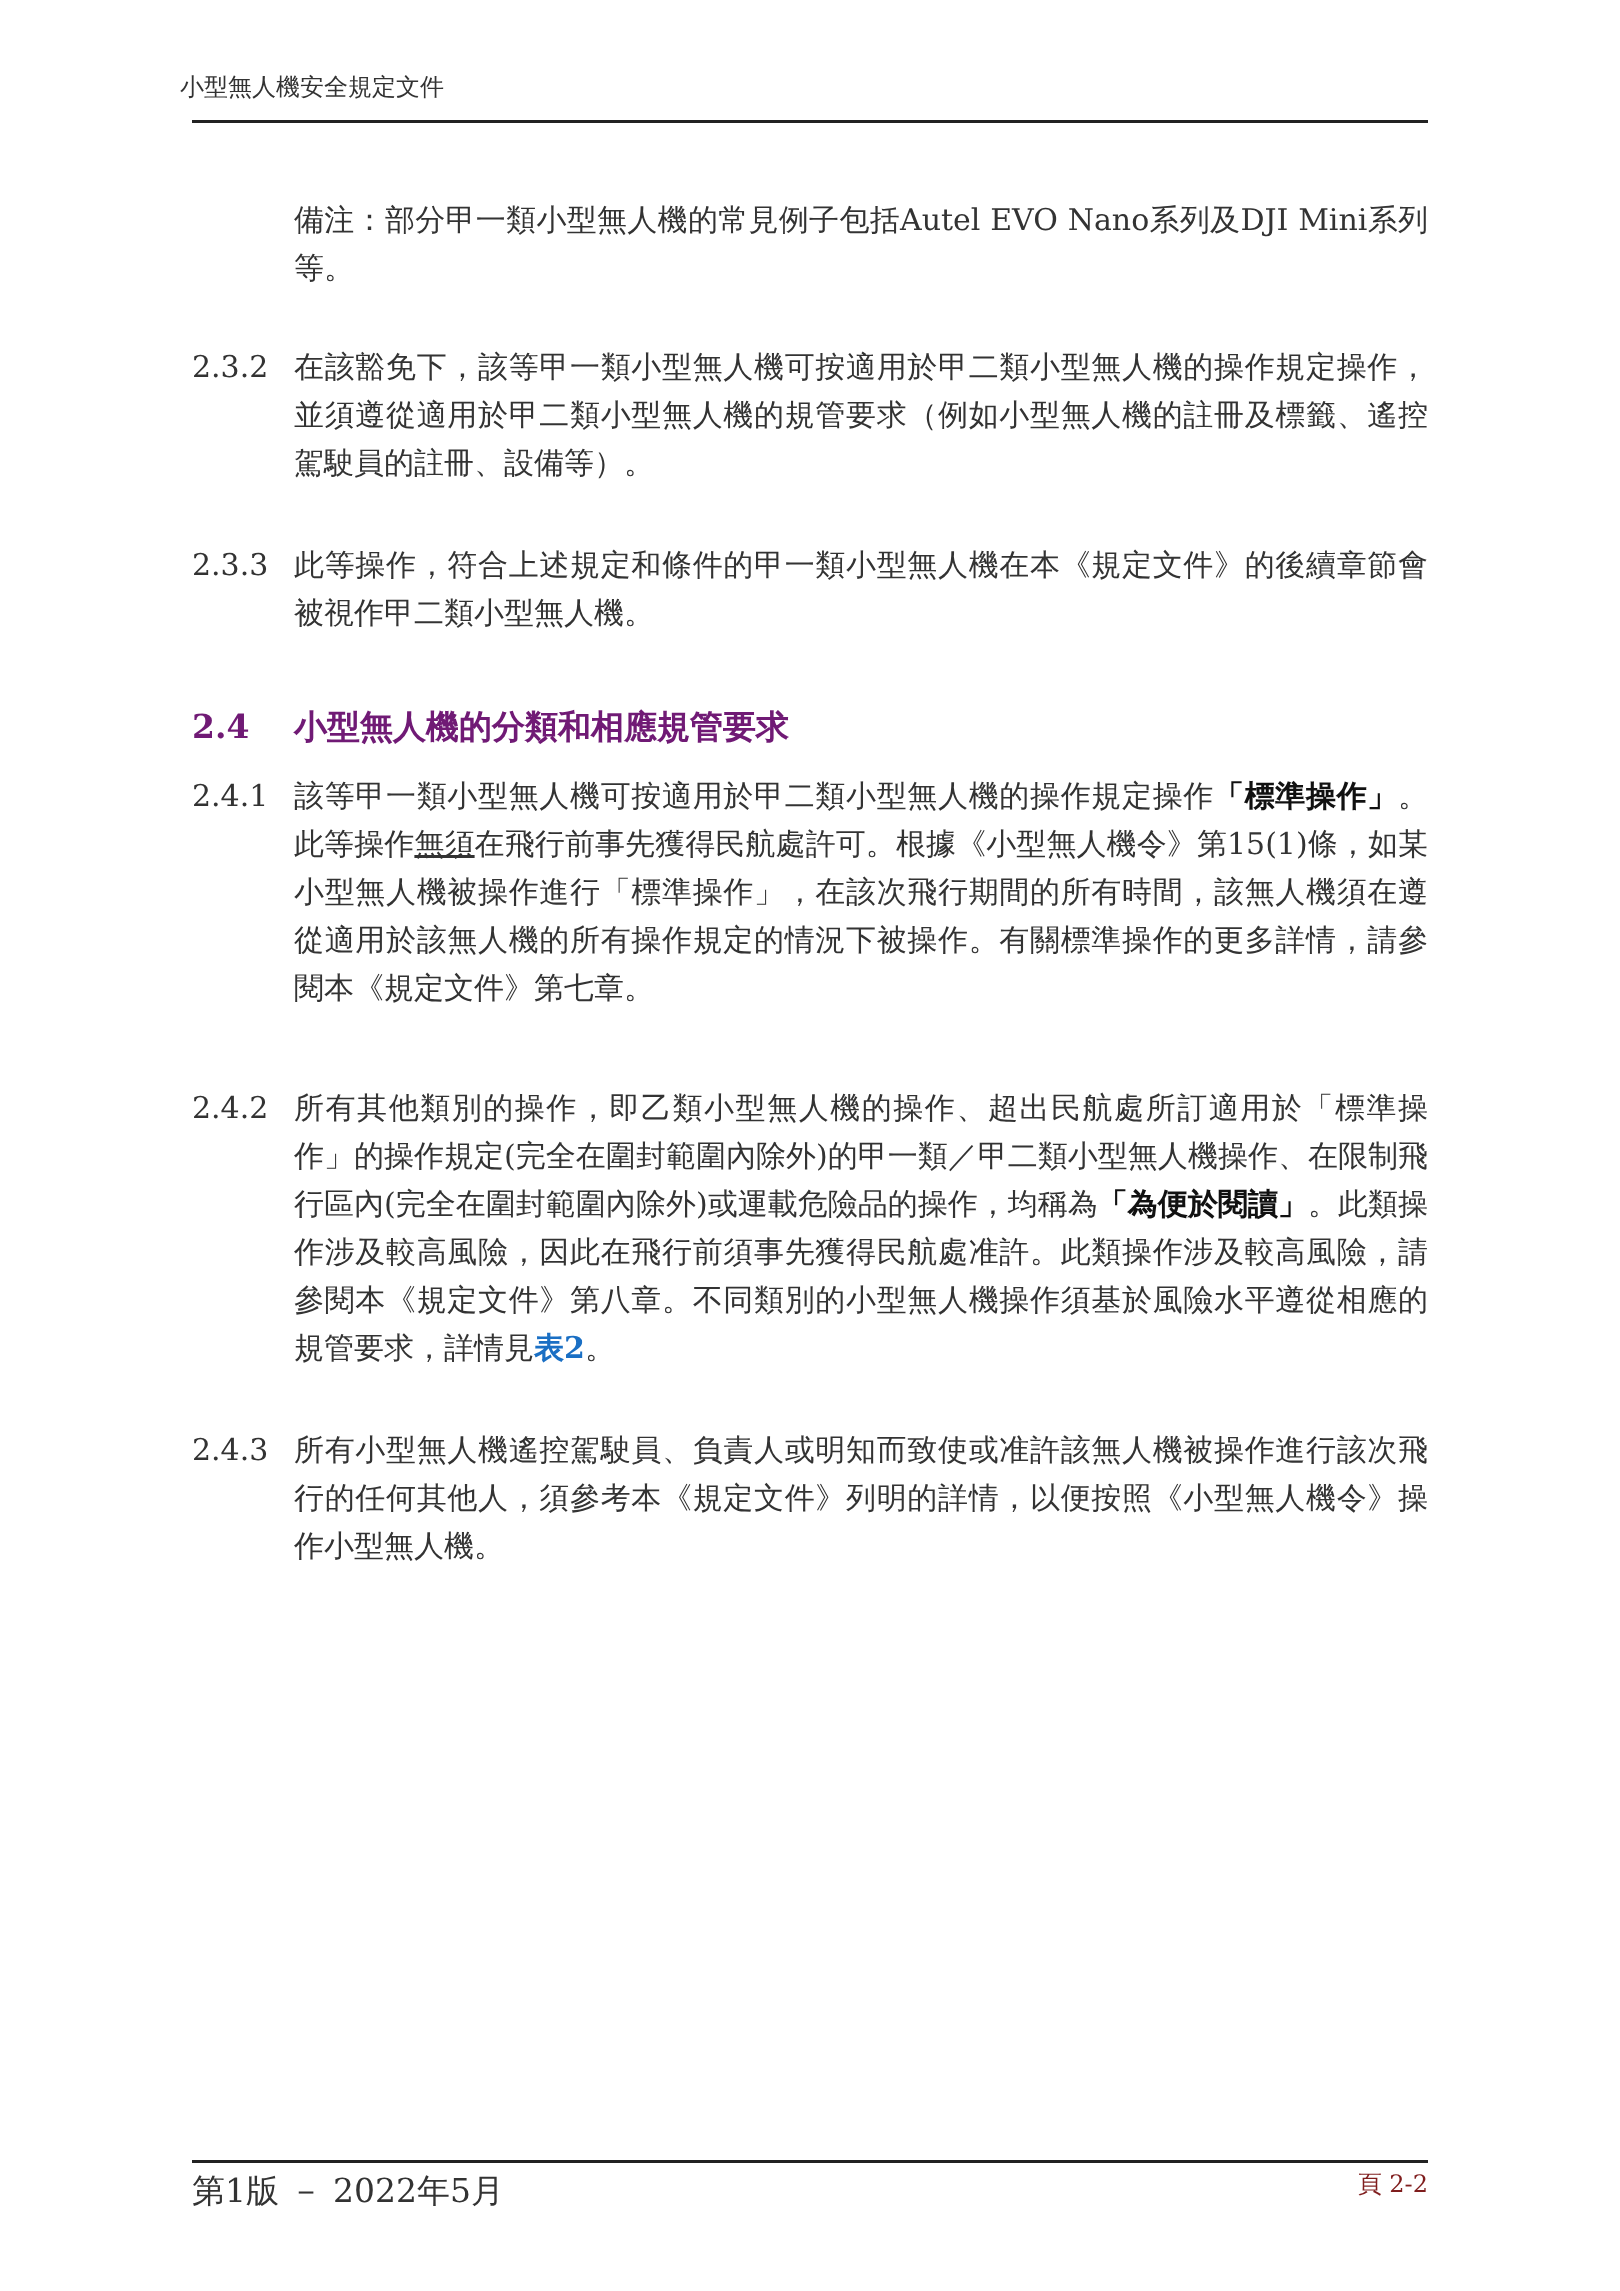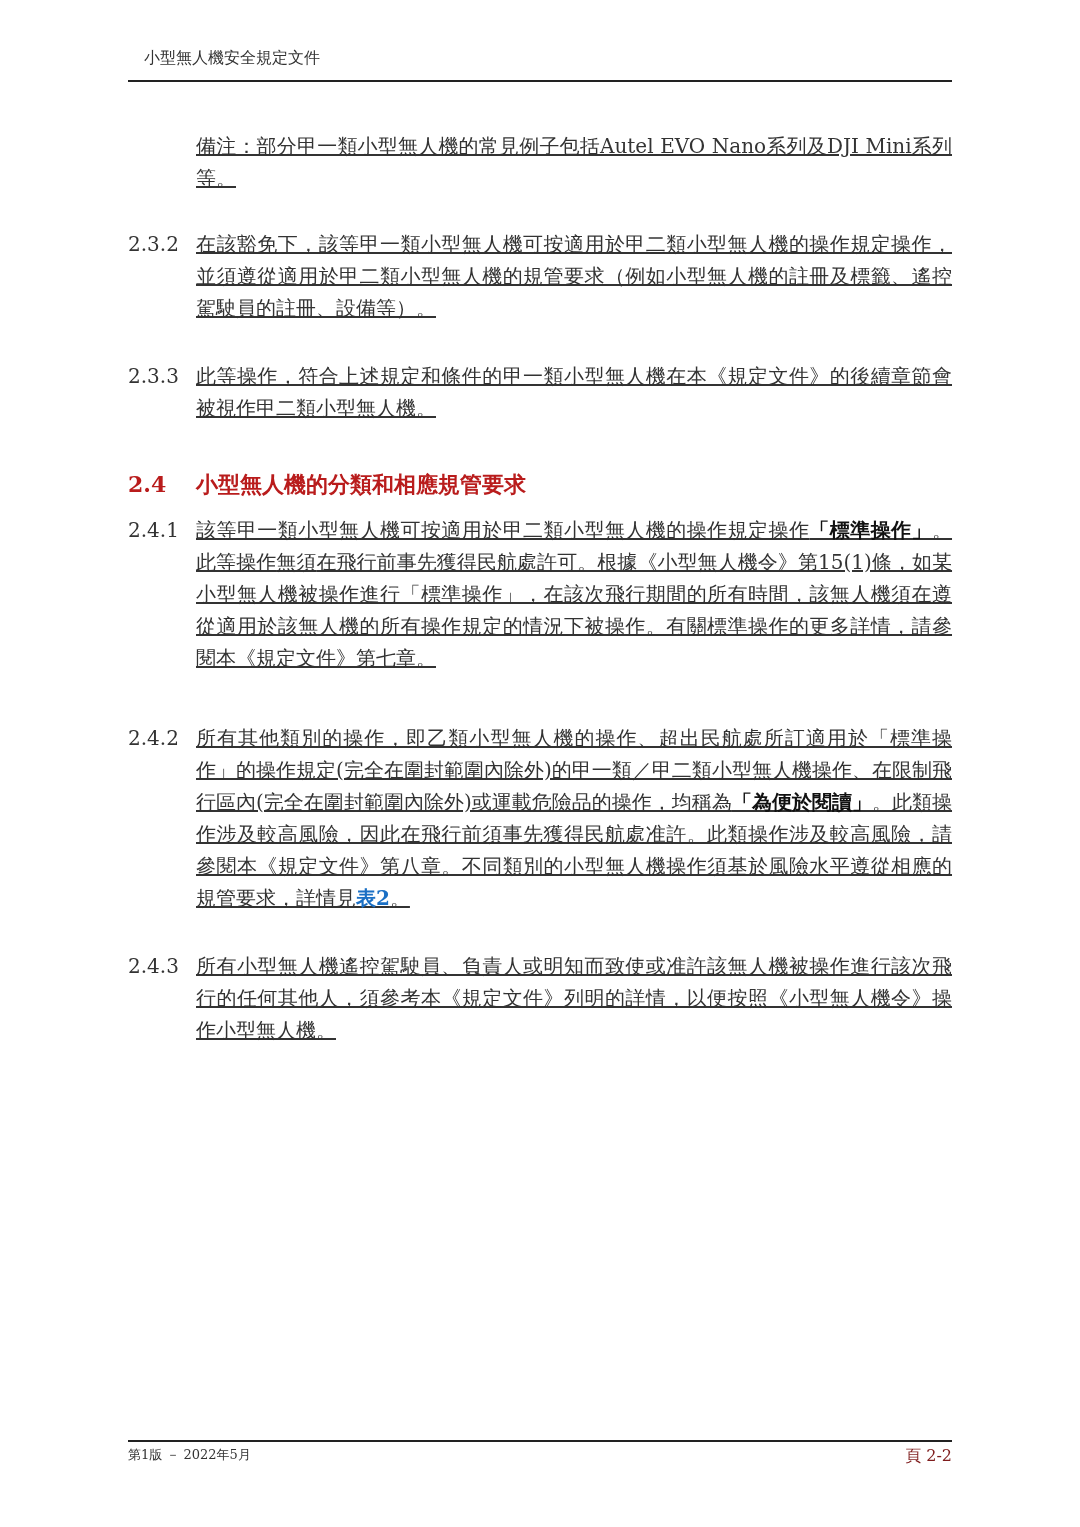--- a/index.html
+++ b/index.html
@@ -2,45 +2,45 @@
 <html><head>
 <meta charset="utf-8">
 <style>
   html, body { margin: 0; padding: 0; background: #ffffff; }
   body {
     width: 1080px; height: 1527px; position: relative; overflow: hidden;
     font-family: "DejaVu Serif", "Liberation Serif", serif;
     color: #222222;
   }
   .header {
-    position: absolute; left: 144px; top: 48px; width: 824px;
+    position: absolute; left: 120px; top: 48px; width: 824px;
     font-size: 16px; color: #333;
   }
   .header-rule {
     position: absolute; left: 128px; top: 80px; width: 824px; height: 2px; background: #222;
   }
   .footer-rule {
     position: absolute; left: 128px; top: 1440px; width: 824px; height: 2px; background: #222;
   }
   .footer-left {
-    position: absolute; left: 128px; top: 1446px; font-size: 13px; color: #333;
+    position: absolute; left: 128px; top: 1446px; font-size: 22px; color: #333;
   }
   .footer-right {
     position: absolute; right: 128px; top: 1446px; font-size: 16px; color: #7f1d1d;
   }
   .para {
     position: absolute; left: 128px; width: 824px; font-size: 20px; line-height: 32px;
     color: #333;
   }
   .para .num {
     position: absolute; left: 0; top: 0; width: 68px;
   }
-  .para .body { margin-left: 68px; text-align: justify; text-decoration: underline; }
+  .para .body { margin-left: 68px; text-align: justify; }
   .section-heading {
-    position: absolute; left: 128px; top: 470px; font-size: 22px; font-weight: bold; color: #b91c1c;
+    position: absolute; left: 128px; top: 470px; font-size: 22px; font-weight: bold; color: #701a75;
   }
   .section-heading .num { display: inline-block; width: 68px; }
   .bold { font-weight: bold; color: #111; }
   .underline { text-decoration: underline; }
   .link { color: #1a6fc4; font-weight: bold; margin-top: 30px; }
 </style>
 </head>
 <body>
 
 <div class="header">小型無人機安全規定文件</div>

